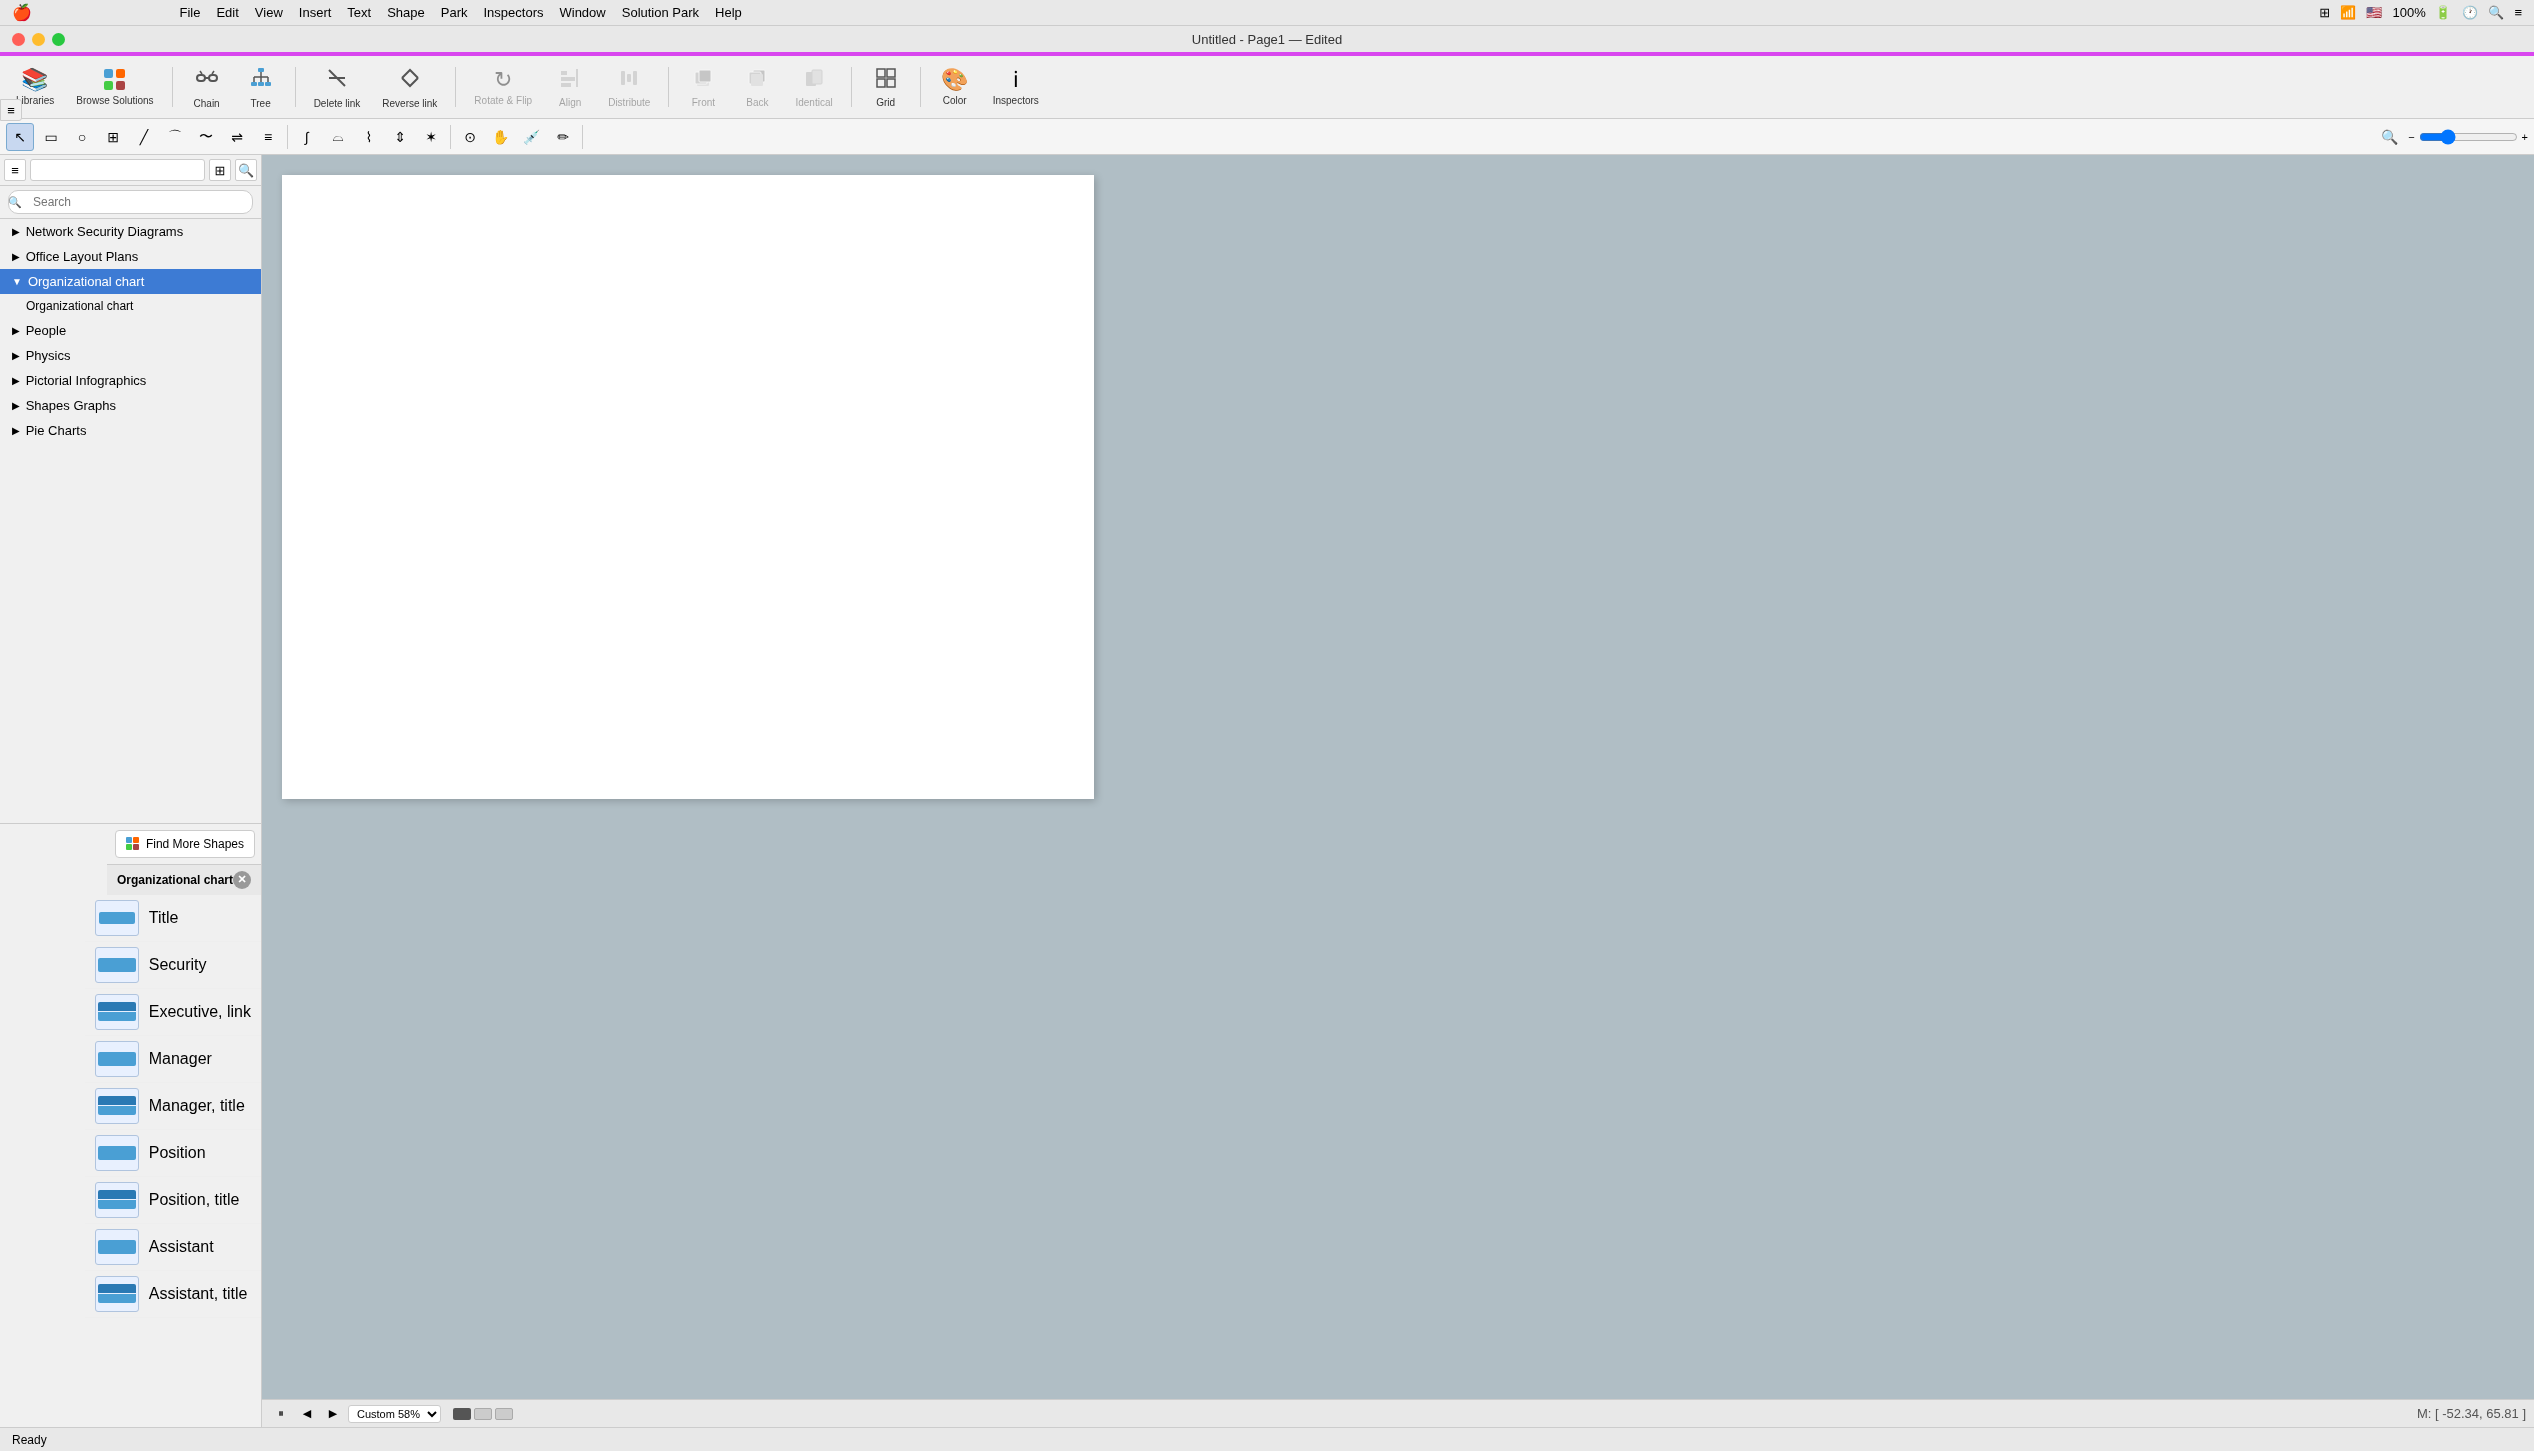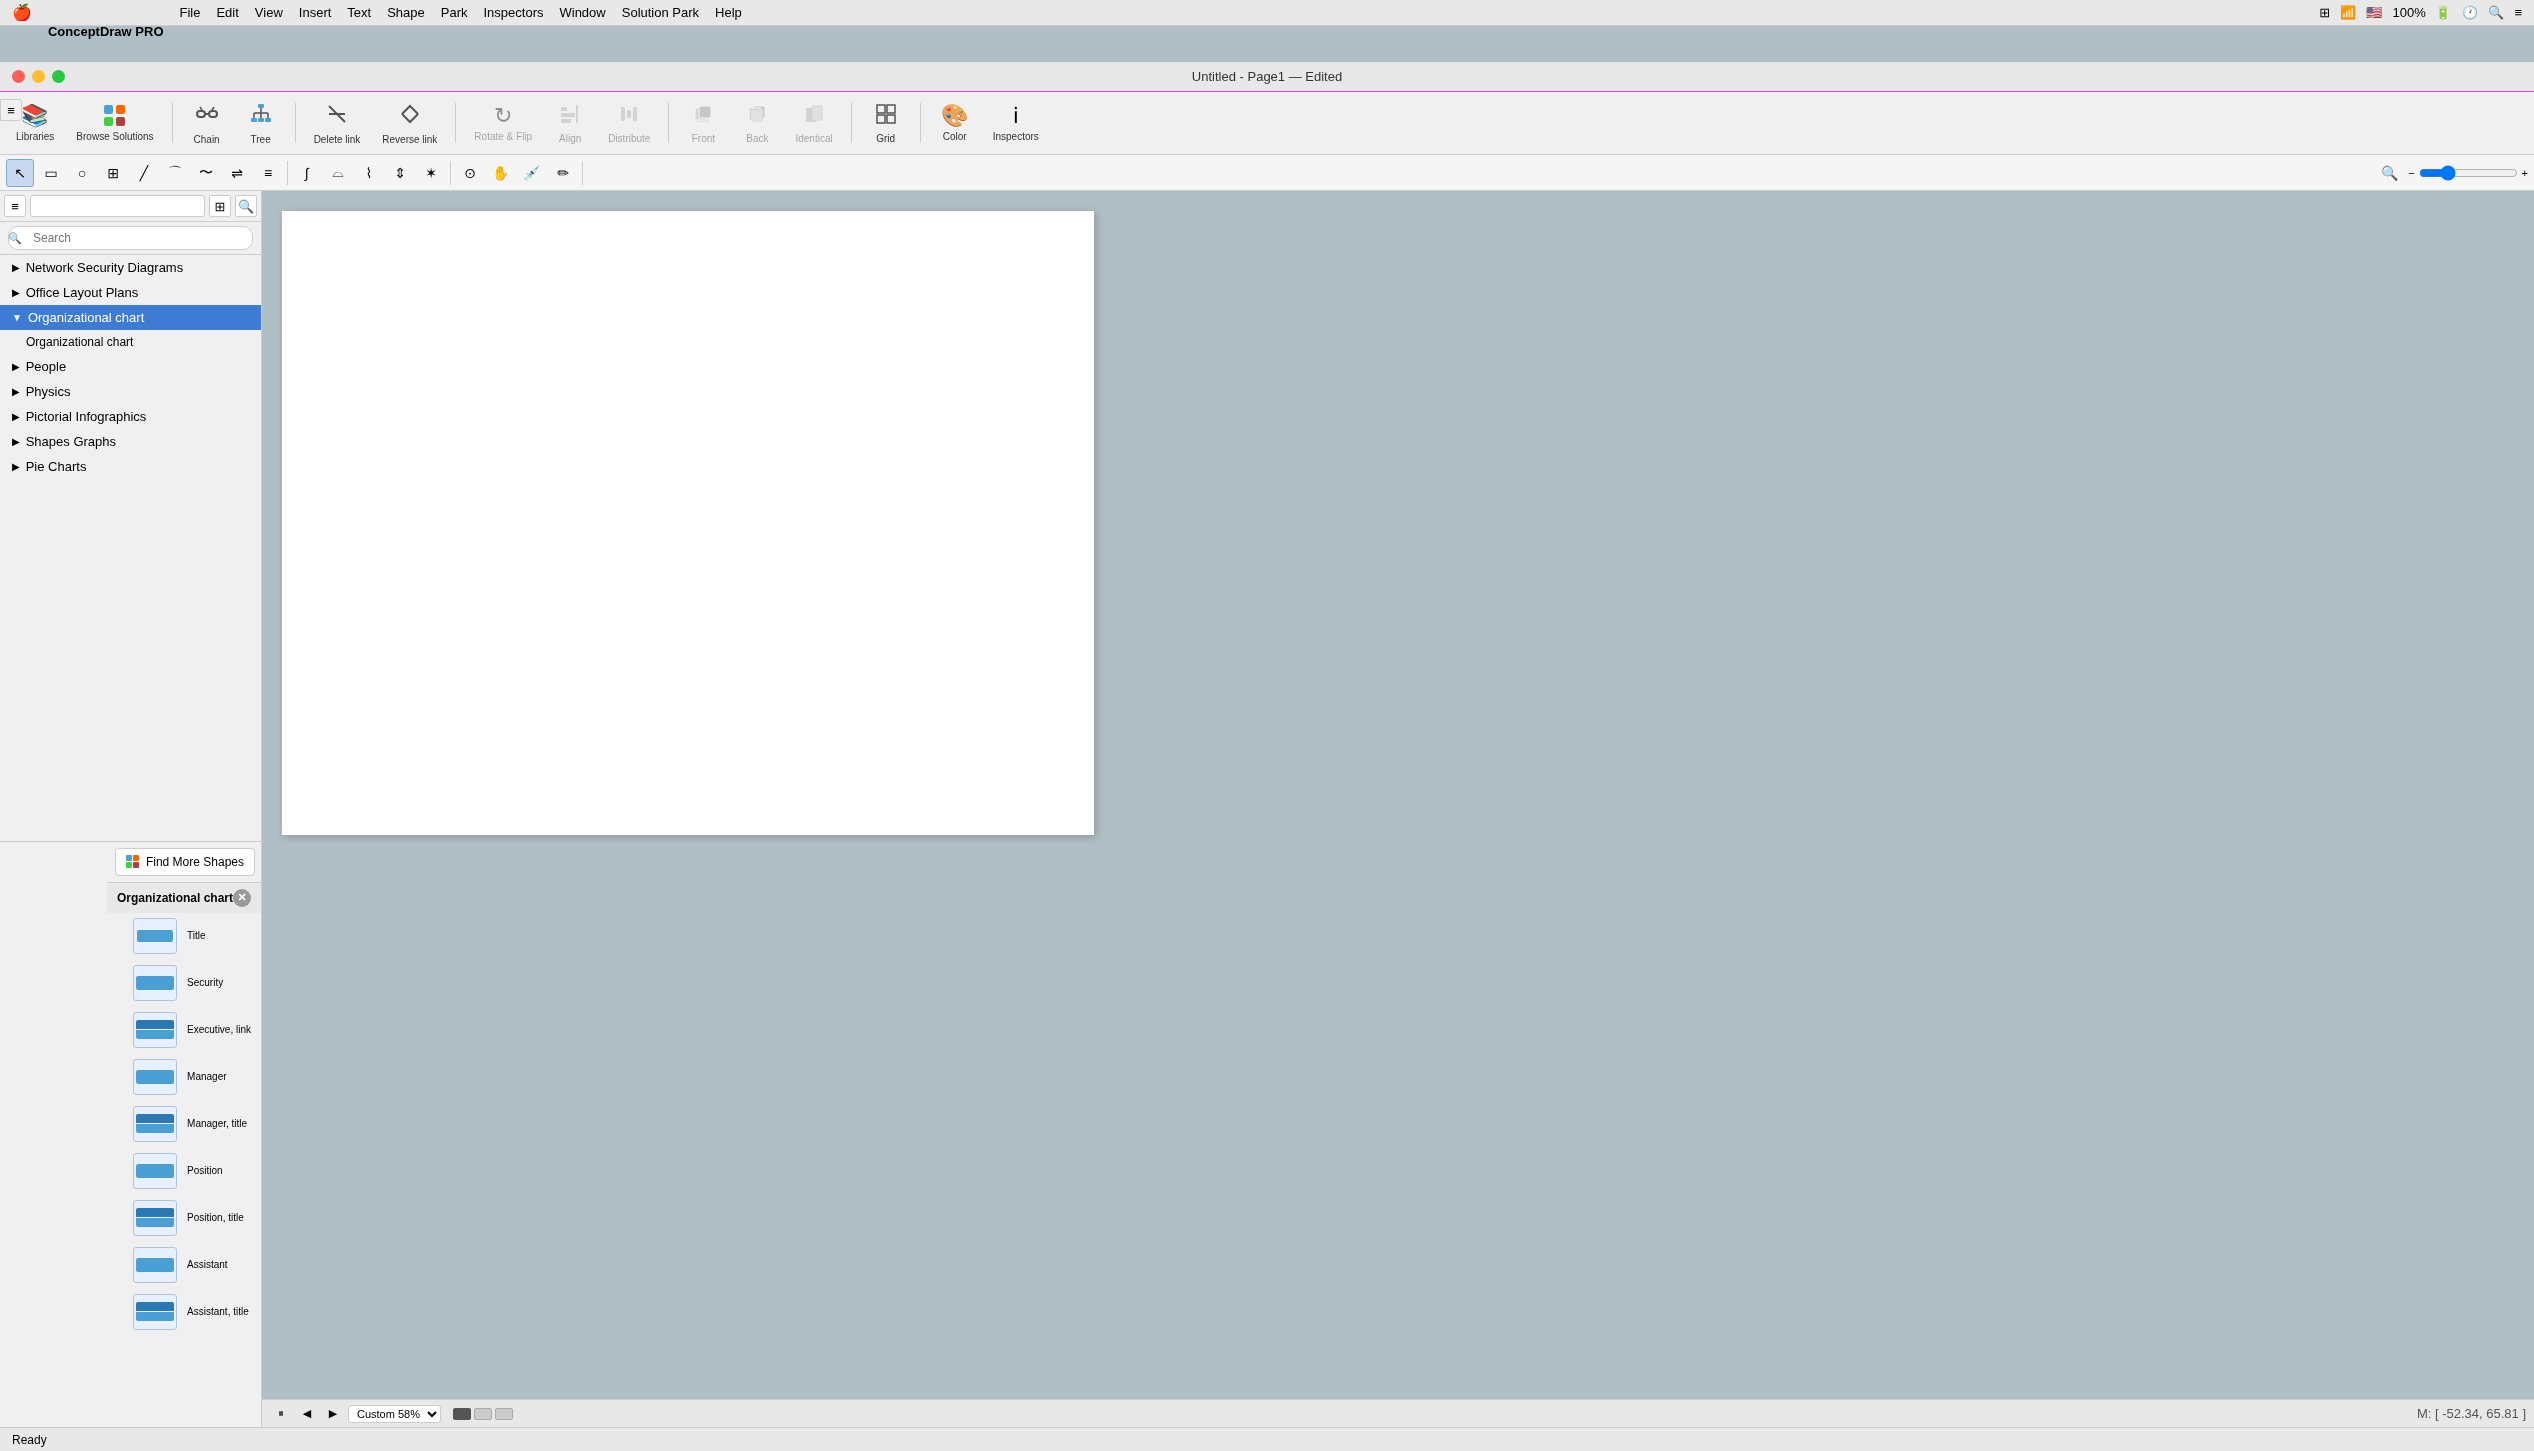--- a/index.html
+++ b/index.html
@@ -5,21 +5,21 @@
     * { box-sizing: border-box; margin: 0; padding: 0; }
     body { font-family: -apple-system, BlinkMacSystemFont, 'Helvetica Neue', sans-serif; font-size: 13px; background: #b0bec5; overflow: hidden; height: 100vh; display: flex; flex-direction: column; }
 
     
     .menubar { background: #e8e8e8; border-bottom: 1px solid #ccc; display: flex; align-items: center; padding: 0 12px; height: 26px; gap: 16px; }
     .menubar-apple { font-size: 16px; }
     .menubar-app { font-weight: 600; margin-top: 37px; }
     .menubar-item { cursor: pointer; font-size: 13px; }
 
     
-    .titlebar { background: #e8e8e8; border-bottom: 1px solid #d946ef; display: flex; align-items: center; justify-content: center; height: 30px; position: relative; margin-top: 36px; }
+    .titlebar { background: #e8e8e8; border-bottom: 4px solid #d946ef; display: flex; align-items: center; justify-content: center; height: 30px; position: relative; }
     .titlebar-title { font-size: 13px; color: #333; }
     .traffic-lights { position: absolute; left: 12px; display: flex; gap: 7px; }
     .tl { width: 13px; height: 13px; border-radius: 50%; }
     .tl-red { background: #ff5f57; }
     .tl-yellow { background: #febc2e; }
     .tl-green { background: #28c840; }
 
     
     .toolbar { background: #f0f0f0; border-bottom: 1px solid #ccc; display: flex; align-items: center; padding: 4px 8px; height: 63px; gap: 6px; }
     .toolbar-btn { display: flex; flex-direction: column; align-items: center; justify-content: center; gap: 4px; padding: 4px 8px; cursor: pointer; border-radius: 4px; min-width: 48px; }
@@ -50,21 +50,21 @@
     .sidebar-item { padding: 5px 12px; cursor: pointer; display: flex; align-items: center; gap: 6px; font-size: 13px; }
     .sidebar-item.selected { background: #3d7bd4; color: white; }
     .sidebar-item.sub { padding-left: 26px; font-size: 12px; }
     .sidebar-item .arrow { font-size: 10px; }
     .sidebar-bottom { border-top: 1px solid #ccc; align-items: flex-end; }
     .find-more-btn { display: flex; align-items: center; gap: 6px; padding: 6px 10px; cursor: pointer; font-size: 12px; background: white; border: 1px solid #ccc; margin: 6px; border-radius: 4px; }
     .shapes-panel-title { display: flex; align-items: center; justify-content: space-between; padding: 6px 10px; background: #e8e8e8; border-top: 1px solid #ccc; font-size: 12px; font-weight: 600; }
     .shapes-list { overflow-y: auto; flex: 1; }
     .shape-item { display: flex; align-items: center; gap: 10px; padding: 5px 10px; cursor: pointer; border-bottom: 1px solid #eee; }
     .shape-thumb { width: 44px; height: 36px; background: #e8f0fe; border: 1px solid #b0c4de; border-radius: 3px; display: flex; align-items: center; justify-content: center; font-size: 18px; flex-shrink: 0; }
-    .shape-label { font-size: 10px; }
+    .shape-label { font-size: 16px; }
 
     
     .canvas-area { flex: 1; overflow: hidden; position: relative; background: #b0bec5; display: flex; flex-direction: column; }
     .canvas-scroll { flex: 1; overflow: auto; display: flex; align-items: flex-start; justify-content: flex-start; padding: 20px; }
     .canvas-page { background: white; width: 812px; height: 624px; box-shadow: 2px 2px 8px rgba(0,0,0,0.2); position: relative; }
 
     
     .statusbar { background: #e8e8e8; border-top: 1px solid #ccc; display: flex; align-items: center; padding: 2px 12px; height: 24px; gap: 12px; font-size: 12px; }
 
     

